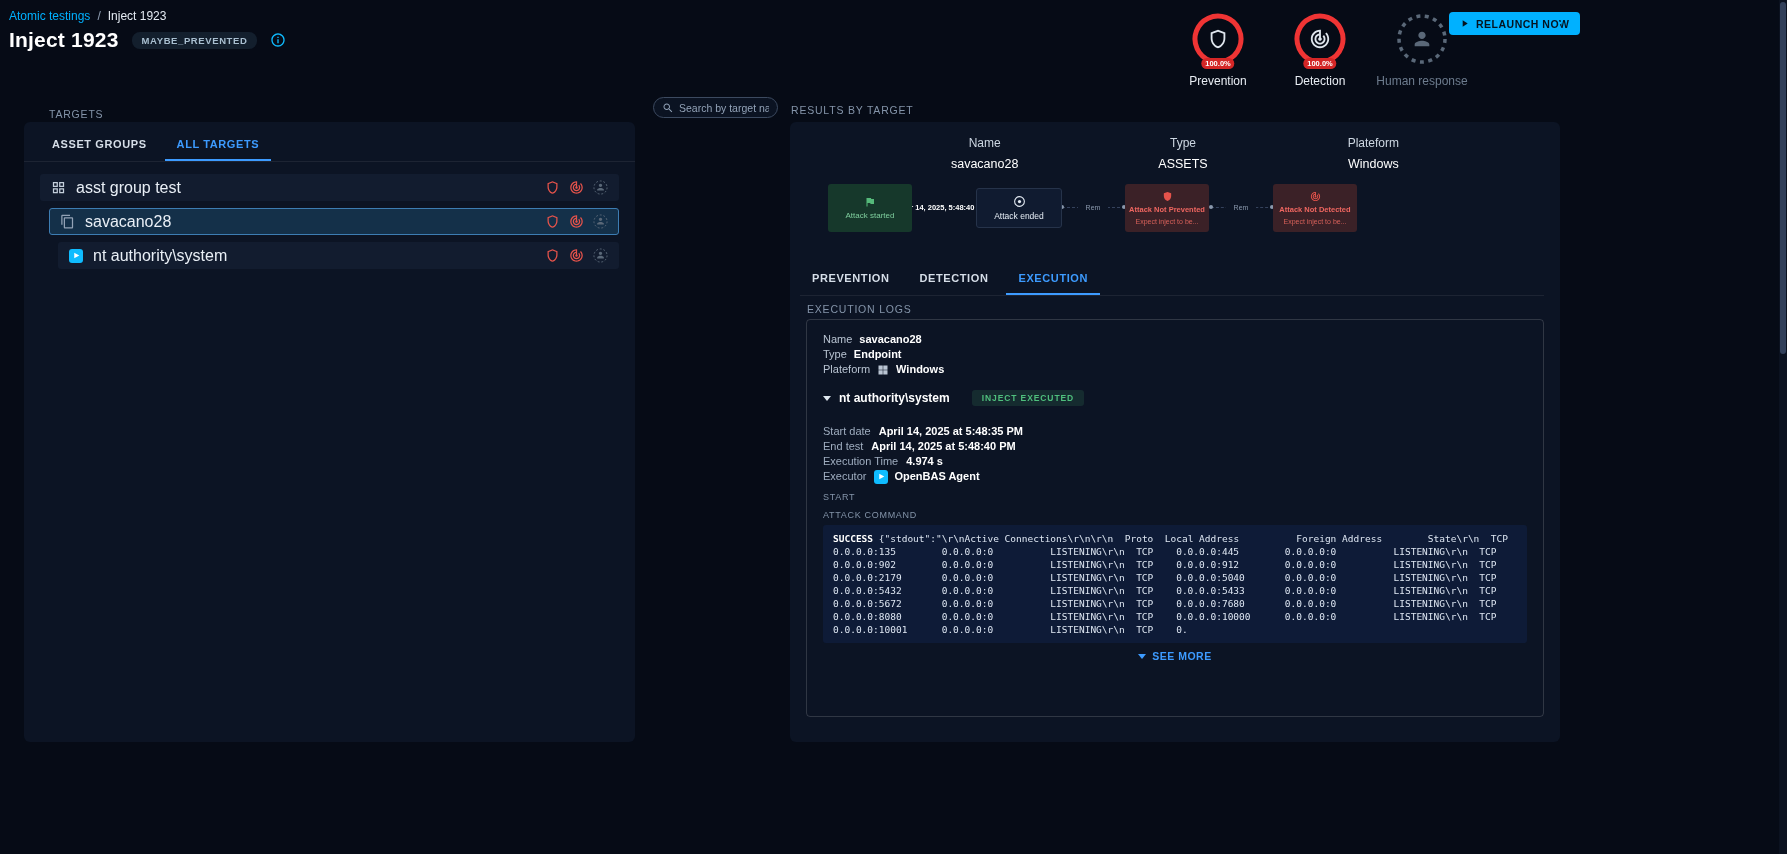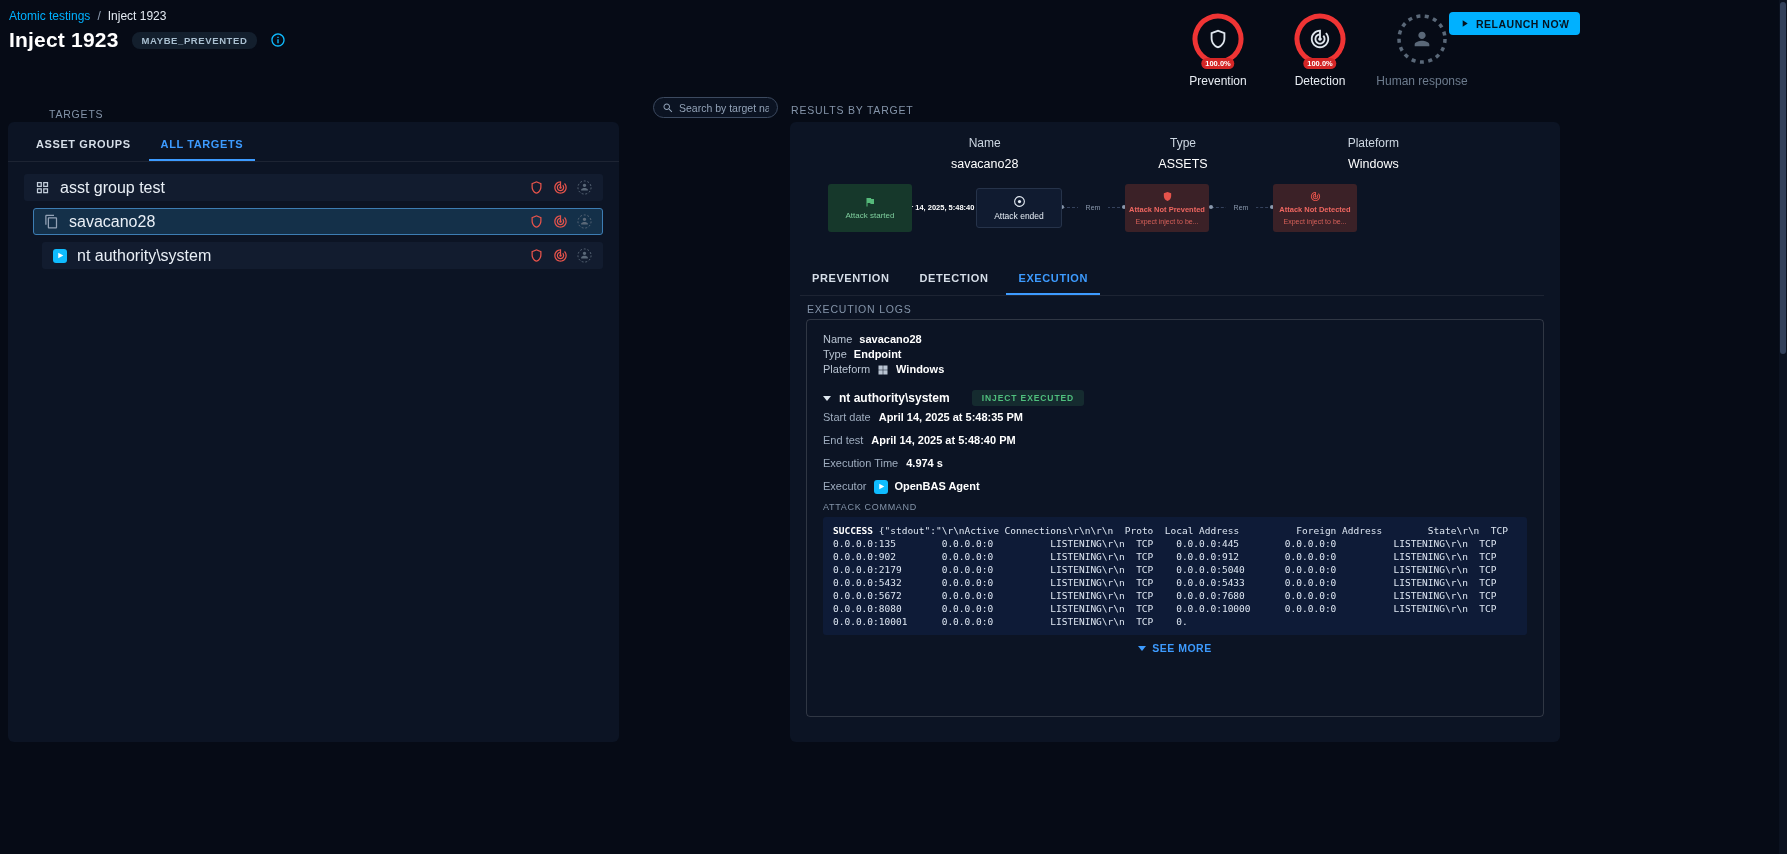--- a/index.html
+++ b/index.html
@@ -42,21 +42,21 @@
   
   .section-label { position:absolute; font-size:10.5px; letter-spacing:0.8px; color:#8494a9; text-transform:uppercase; }
   .search-box { position:absolute; left:653px; top:97px; width:125px; height:21px; border:1px solid #3c4a60;
                 border-radius:11px; background:#0b1322; display:flex; align-items:center; gap:5px; padding:0 8px; }
   .search-box input { background:transparent; border:none; outline:none; color:#cfd9e6; font-size:10.5px; width:100%;
                       font-family:"Liberation Sans", sans-serif; }
   .search-box input::placeholder { color:#92a2b7; }
 
   
   .panel { position:absolute; background:#0c1424; border-radius:6px; }
-  #left-panel  { left:8px;   top:122px; width:611px; height:620px; }
+  #left-panel  { left:24px;   top:122px; width:611px; height:620px; }
   #right-panel { left:790px; top:122px; width:770px; height:620px; }
 
   .sub-tabs { display:flex; gap:6px; padding:6px 16px 0; border-bottom:1px solid rgba(255,255,255,0.07); }
   .sub-tab { font-size:11px; font-weight:600; letter-spacing:0.6px; color:#d6dee8; padding:10px 12px 9px; cursor:pointer; }
   .sub-tab.active { color:#3d9bff; border-bottom:2px solid #3d9bff; }
 
   .target-rows { padding:12px 16px; display:flex; flex-direction:column; gap:7px; }
   .target-row { height:27px; display:flex; align-items:center; gap:10px; padding:0 10px;
                 background:#121c2f; border-radius:3px; border:1px solid transparent; cursor:pointer; }
   .target-row.lvl1 { margin-left:9px; }
@@ -104,21 +104,21 @@
   .kv .v { color:#fff; font-weight:600; }
   .win-icon { color:#b9c4d2; display:flex; }
 
   .agent-row { margin-top:13px; display:flex; align-items:center; gap:8px; cursor:pointer; }
   .tri-down { width:0; height:0; border-left:4px solid transparent; border-right:4px solid transparent;
               border-top:5px solid currentColor; display:inline-block; }
   .agent-name { font-size:12px; font-weight:700; color:#fff; }
   .agent-badge { margin-left:14px; background:rgba(76,185,122,0.14); color:#4fbf7d; font-size:8.5px; font-weight:700;
                  letter-spacing:0.9px; padding:3px 10px; border-radius:3px; text-transform:uppercase; }
 
-  .fields { margin-top:4px; display:flex; flex-direction:column; gap:8px; }
+  .fields { margin-top:18px; display:flex; flex-direction:column; gap:0; }
   .field { display:flex; gap:8px; font-size:11px; align-items:center; line-height:15px; }
   .field .k { color:#9fadbf; }
   .field .v { color:#fff; font-weight:700; display:flex; align-items:center; gap:6px; }
 
   .traces-title { margin-top:13px; font-size:12px; color:#e8eef5; }
   .trace-label { margin-top:8px; font-size:9px; letter-spacing:0.7px; color:#8494a9; text-transform:uppercase; }
   .code-box { margin-top:5px; background:#0e1b37; border-radius:3px; padding:7px 10px;
               font-family:"DejaVu Sans Mono", monospace; font-size:9.5px; line-height:13px; color:#dde6f2;
               white-space:pre-wrap; word-break:break-word; }
   .code-box b { font-weight:700; color:#fff; }
@@ -436,20 +436,21 @@
               <svg width="9" height="9" viewBox="0 0 16 16" fill="#fff">
                   <path d="M4 3l9 5-9 5z"></path>
                 </svg>
             </span>
             <span>OpenBAS Agent</span>
           </span>
         </div>
       </div>
 
 
+      <div class="trace-label">START</div>
 
       <div class="trace-label">ATTACK COMMAND</div>
       <div class="code-box"><b>SUCCESS</b> <span>{"stdout":"\r\nActive Connections\r\n\r\n  Proto  Local Address          Foreign Address        State\r\n  TCP    0.0.0.0:135        0.0.0.0:0          LISTENING\r\n  TCP    0.0.0.0:445        0.0.0.0:0          LISTENING\r\n  TCP    0.0.0.0:902        0.0.0.0:0          LISTENING\r\n  TCP    0.0.0.0:912        0.0.0.0:0          LISTENING\r\n  TCP    0.0.0.0:2179       0.0.0.0:0          LISTENING\r\n  TCP    0.0.0.0:5040       0.0.0.0:0          LISTENING\r\n  TCP    0.0.0.0:5432       0.0.0.0:0          LISTENING\r\n  TCP    0.0.0.0:5433       0.0.0.0:0          LISTENING\r\n  TCP    0.0.0.0:5672       0.0.0.0:0          LISTENING\r\n  TCP    0.0.0.0:7680       0.0.0.0:0          LISTENING\r\n  TCP    0.0.0.0:8080       0.0.0.0:0          LISTENING\r\n  TCP    0.0.0.0:10000      0.0.0.0:0          LISTENING\r\n  TCP    0.0.0.0:10001      0.0.0.0:0          LISTENING\r\n  TCP    0.</span></div>
 
       <div class="see-more">
         <span class="tri-down"></span>
         <span>SEE MORE</span>
       </div>
 
     </div>

